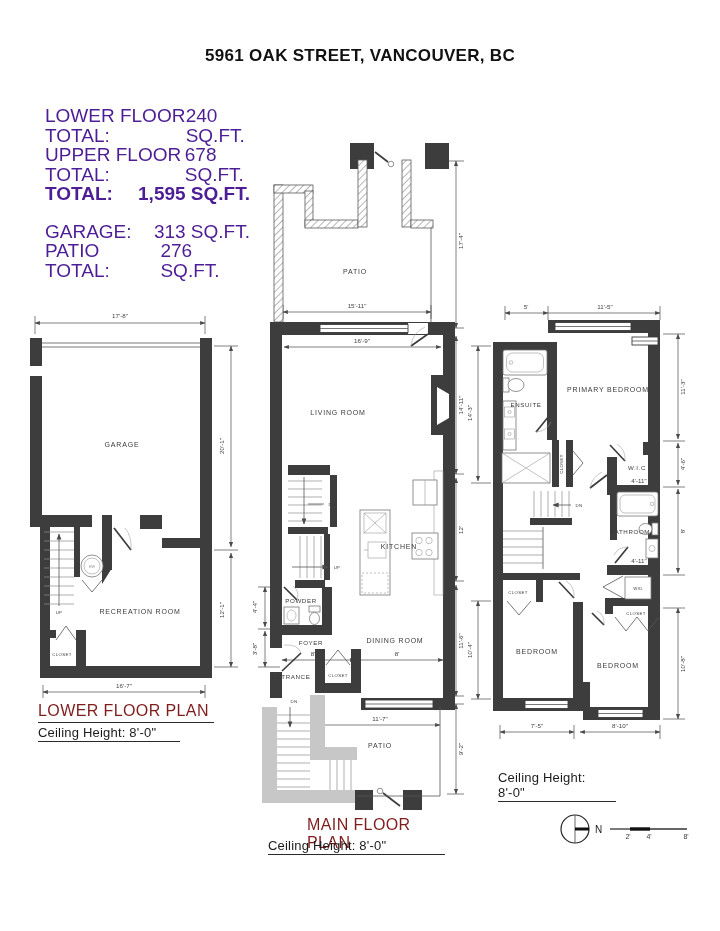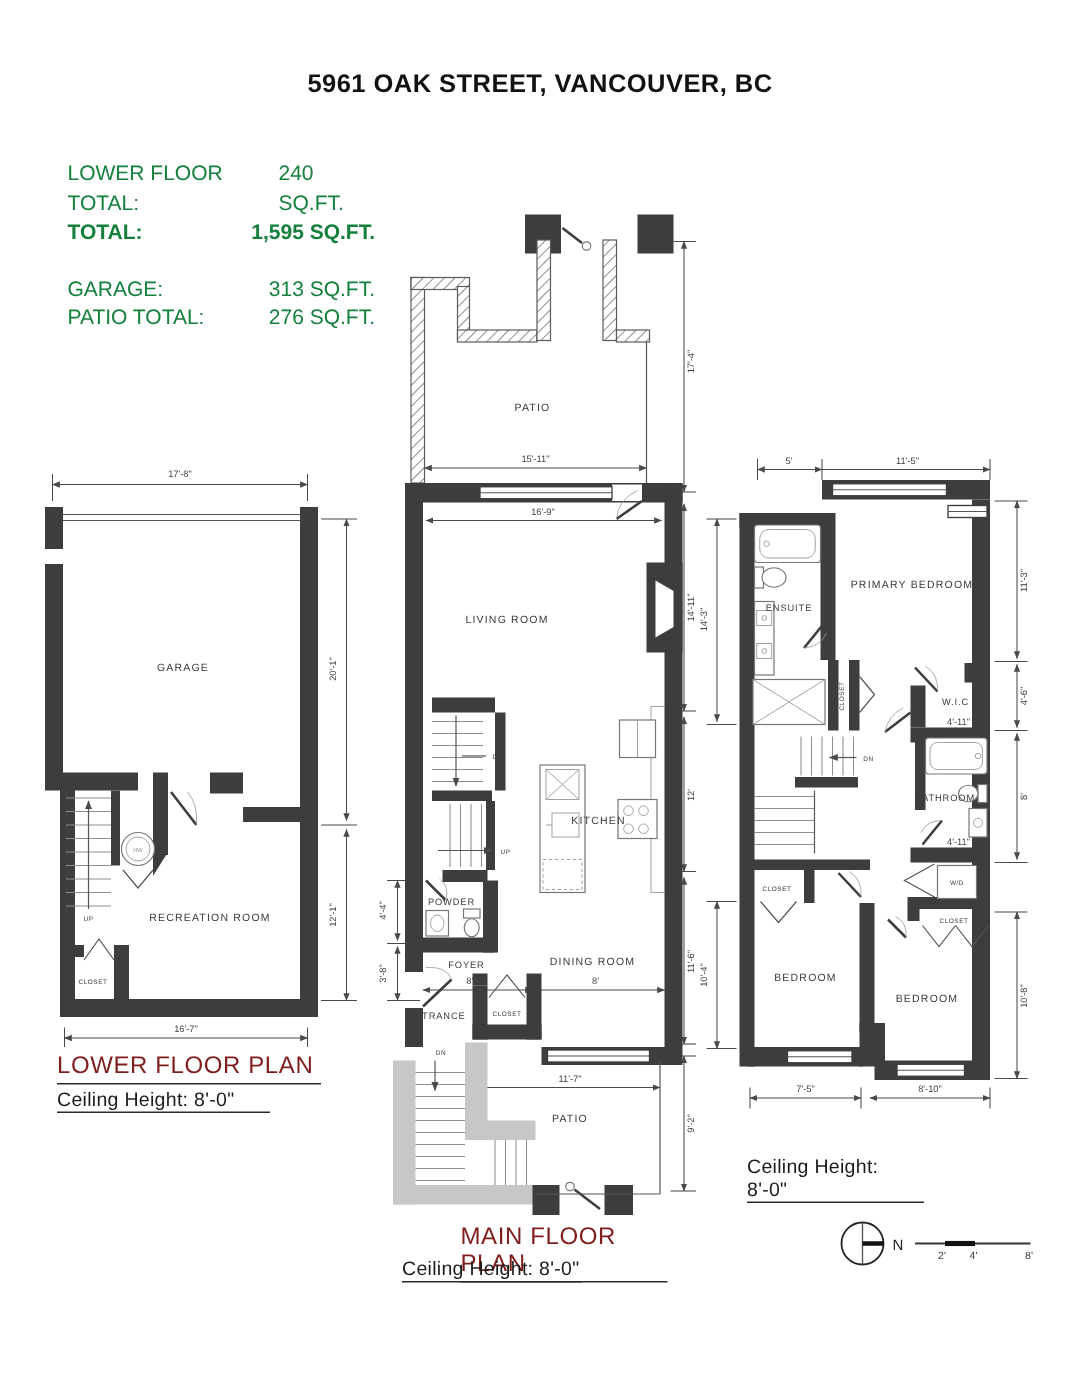--- a/index.html
+++ b/index.html
@@ -2,21 +2,21 @@
 <html><head>
 <meta charset="utf-8">
 <style>
   html,body { margin:0; padding:0; background:#fff; }
   .page { position:relative; width:720px; height:931px; background:#ffffff;
           font-family:"Liberation Sans", sans-serif; overflow:hidden; }
 
   .main-title { position:absolute; top:46px; left:0; width:100%; text-align:center;
                 font-size:17px; font-weight:bold; letter-spacing:.3px; color:#111; }
 
-  .summary { position:absolute; left:45px; top:106px; width:205px; font-size:14px; color:#15803d; }
+  .summary { position:absolute; left:45px; top:106px; width:205px; font-size:19px; color:#4c1d95; }
   .summary-row { display:flex; justify-content:space-between; line-height:19.5px; }
   .summary-row .v { }
   .summary-row.total { font-weight:bold;gap:12px; }
   .summary-gap { height:18px; }
 
   svg { position:absolute; overflow:visible; }
   .wall { fill:#3d3d3d; }
   .gap  { fill:#ffffff; }
   .hw   { fill:url(#hatchp); stroke:#5a5a5a; stroke-width:.8; }
   text  { font-family:"Liberation Sans", sans-serif; fill:#3a3a3a; }
@@ -45,20 +45,24 @@
 <body>
 
 <div class="page">
 
   <div class="main-title">5961 OAK STREET, VANCOUVER, BC</div>
 
   <div class="summary">
     <div class="summary-row">
       <span>LOWER FLOOR TOTAL:</span>
       <span class="v">240 SQ.FT.</span>
+    </div>
+    <div class="summary-row">
+      <span>UPPER FLOOR TOTAL:</span>
+      <span class="v">678 SQ.FT.</span>
     </div>
     <div class="summary-row total">
       <span>TOTAL:</span>
       <span class="v">1,595 SQ.FT.</span>
     </div>
     <div class="summary-gap"></div>
     <div class="summary-row">
       <span>GARAGE:</span>
       <span class="v">313 SQ.FT.</span>
     </div>

